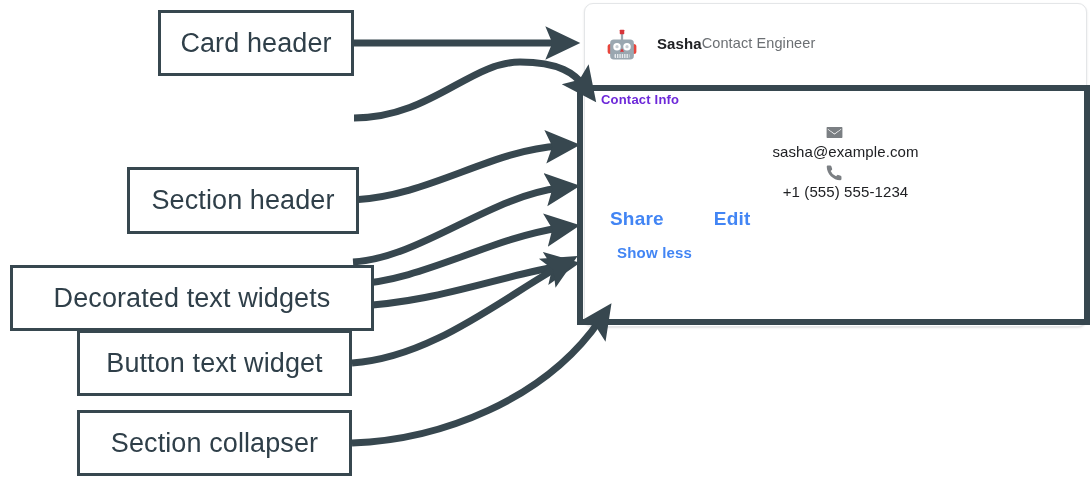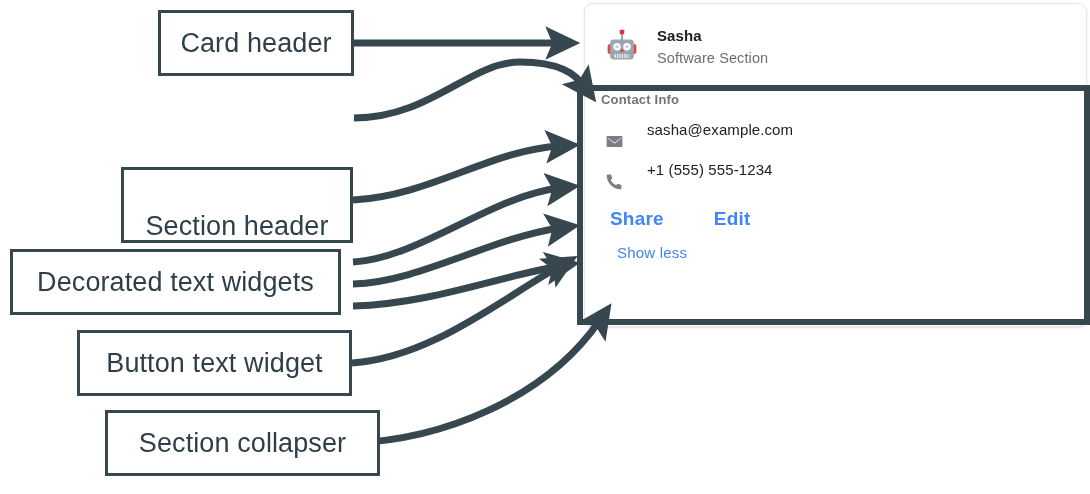--- a/index.html
+++ b/index.html
@@ -74,49 +74,51 @@
     width: 44px;
     height: 44px;
     flex: 0 0 44px;
     display: flex;
     align-items: center;
     justify-content: center;
     font-size: 37px;
     line-height: 1;
     margin-right: 13px;
   }
-  .header-text { display: flex; flex-direction: column; justify-content: center; }
+  .header-text { display: flex; flex-direction: row; justify-content: center; }
   .header-title {
     font-size: 15px;
     font-weight: bold;
     color: #202124;
     letter-spacing: .1px;
     margin-bottom: 6px;
   }
   .header-subtitle {
     font-size: 14.5px;
     color: #6b6f73;
     letter-spacing: .1px;
   }
 
   .card-section {
     padding: 16px 0 0 0;
   }
   .section-header {
     font-size: 13px;
     font-weight: bold;
-    color: #737373;
+    color: #6d28d9;
     letter-spacing: .2px;
     padding-left: 16px;
     margin-bottom: 14px;
   }
   .widget-row {
     display: flex;
+    align-items: center;
     height: 40px;
     padding-left: 20px;
+    flex-direction: column;
   }
   .widget-icon {
     width: 22px;
     flex: 0 0 22px;
     display: flex;
     align-items: center;
     justify-content: flex-start;
     color: #7b7f83;
     margin-right: 20px;
   }
@@ -144,21 +146,21 @@
   .text-button + .text-button { margin-left: 50px; text-align: right; }
 
   .collapser {
     padding-left: 32px;
     height: 30px;
     display: flex;
     align-items: center;
   }
   .collapser-label {
     font-size: 15px;
-    font-weight: normal;
+    font-weight: bold;
     color: #4285f4;
     letter-spacing: .2px;
     cursor: pointer;
   }
 </style>
 </head>
 <body>
 
 <div id="stage">
 
@@ -183,21 +185,21 @@
             <rect x="26.2" y="43" width="1.6" height="6.5"></rect>
             <rect x="30" y="43" width="1.6" height="6.5"></rect>
             <rect x="33.8" y="43" width="1.6" height="6.5"></rect>
             <rect x="37.6" y="43" width="1.6" height="6.5"></rect>
             <rect x="41.4" y="43" width="1.6" height="6.5"></rect>
           </g>
         </svg>
       </div>
       <div class="header-text">
         <div class="header-title">Sasha</div>
-        <div class="header-subtitle">Software Section</div>
+        <div class="header-subtitle">Contact Engineer</div>
       </div>
     </div>
 
     <div class="card-section">
 
       <div class="section-header">Contact Info</div>
 
       <div class="widget-row">
         <span class="widget-icon">
           <svg width="19" height="19" viewBox="0 0 24 24" fill="currentColor" aria-hidden="true">
@@ -228,33 +230,33 @@
       </div>
 
     </div>
   </div>
 
   <div class="callout" style="left:158px; top:10px; width:196px; height:66px;">
     <span>Card header</span>
   </div>
 
 
-  <div class="callout" style="left:121px; top:167px; width:232px; height:76px;align-items:flex-end;">
+  <div class="callout" style="left:127px; top:167px; width:232px; height:67px;">
     <span>Section header</span>
   </div>
 
-  <div class="callout" style="left:10px; top:249px; width:331px; height:66px;">
+  <div class="callout" style="left:10px; top:265px; width:364px; height:66px;">
     <span>Decorated text widgets</span>
   </div>
 
   <div class="callout" style="left:77px; top:330px; width:275px; height:66px;">
     <span>Button text widget</span>
   </div>
 
-  <div class="callout" style="left:77px; top:410px; width:275px; height:66px;margin-left:28px;">
+  <div class="callout" style="left:77px; top:410px; width:275px; height:66px;">
     <span>Section collapser</span>
   </div>
 
   <svg id="annotations" viewBox="0 0 1090 494" aria-hidden="true">
     <defs>
       <marker id="arrowhead" markerWidth="5.2" markerHeight="5.2" refX="2.1" refY="2.6" orient="auto" markerUnits="strokeWidth">
         <path d="M0,0.2 L5.0,2.6 L0,5.0 L1.0,2.6 z" fill="#37474f"></path>
       </marker>
     </defs>
 

